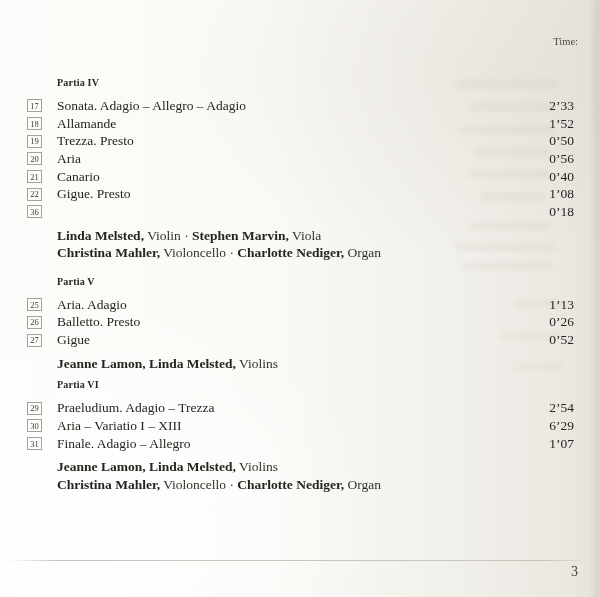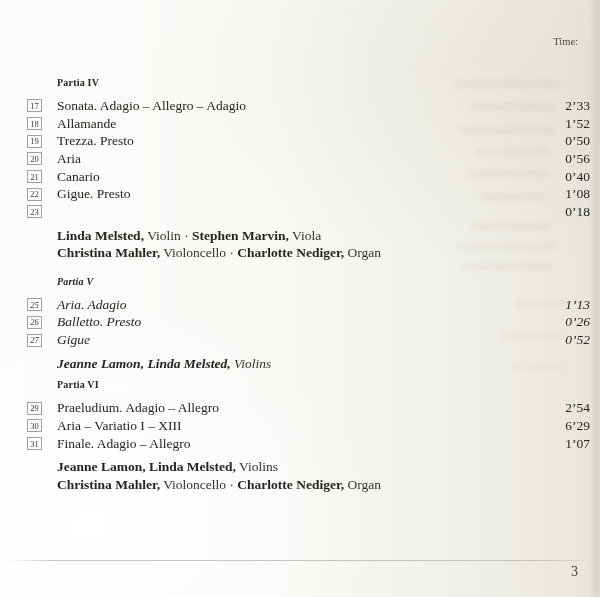--- a/index.html
+++ b/index.html
@@ -26,38 +26,38 @@
     position: absolute; height: 8px; border-radius: 3px;
     background: #8b8575; opacity: 0.07; filter: blur(2px); z-index: 0;
   }
   .content { position: absolute; top: 77px; left: 0; right: 0; z-index: 1; }
   .section-heading {
     margin-left: 57px; height: 20px;
     font-weight: bold; font-size: 10px; letter-spacing: 0.2px;
   }
   .track-row {
     display: flex; align-items: center;
-    height: 17.7px; padding-right: 10px; text-align: right;
+    height: 17.7px; padding-right: 26px; text-align: right;
   }
   .num-box {
     box-sizing: border-box;
     margin-left: 27px; width: 15px; height: 13px;
     border: 1px solid #a3a19b; background: rgba(255,255,255,0.4);
     display: flex; align-items: center; justify-content: center;
     font-size: 8.5px; color: #3a3935; flex: none;
   }
   .track-title { margin-left: 15px; font-size: 13.5px; white-space: nowrap; }
   .track-time  { margin-left: auto; font-size: 13.5px; }
   .credits {
     margin: 6px 0 0 57px;
     font-size: 13.5px; line-height: 17.5px;
   }
   .seg-b { font-weight: bold; }
   .seg-r { font-weight: normal; color: #33322e; }
-  .sec-2 { margin-top: 14px; font-style: italic; }
+  .sec-2 { margin-top: 14px; }
   .sec-3 { margin-top: 7px; }
   .time-label {
     position: absolute; top: 36px; right: 22px;
     font-size: 10.5px; color: #4b4a46; z-index: 1;
   }
   .footer-rule {
     position: absolute; top: 560px; left: 8px; right: 8px; height: 1px;
     background: linear-gradient(90deg, rgba(195,192,184,0) 0%, rgba(195,192,184,0.9) 8%, rgba(195,192,184,0.9) 92%, rgba(195,192,184,0) 100%);
     z-index: 1;
   }
@@ -130,21 +130,21 @@
       </div>
       <div class="track-row">
         <span class="num-box">
             <span>22</span>
           </span>
         <span class="track-title">Gigue. Presto</span>
         <span class="track-time">1’08</span>
       </div>
       <div class="track-row">
         <span class="num-box">
-            <span>23</span>
+            <span>36</span>
           </span>
         <span class="track-time">0’18</span>
       </div>
 
       <div class="credits">
         <div class="credit-line">
           <span class="seg-b">Linda Melsted,</span><span class="seg-r"> Violin · </span><span class="seg-b">Stephen Marvin,</span><span class="seg-r"> Viola</span>
         </div>
         <div class="credit-line">
           <span class="seg-b">Christina Mahler,</span><span class="seg-r"> Violoncello · </span><span class="seg-b">Charlotte Nediger,</span><span class="seg-r"> Organ</span>
@@ -184,21 +184,21 @@
       </div>
     </div>
 
     <div class="section sec-3">
       <div class="section-heading">Partia VI</div>
 
       <div class="track-row">
         <span class="num-box">
             <span>29</span>
           </span>
-        <span class="track-title">Praeludium. Adagio – Allegro</span>
+        <span class="track-title">Praeludium. Adagio – Trezza</span>
         <span class="track-time">2’54</span>
       </div>
       <div class="track-row">
         <span class="num-box">
             <span>30</span>
           </span>
         <span class="track-title">Aria – Variatio I – XIII</span>
         <span class="track-time">6’29</span>
       </div>
       <div class="track-row">

